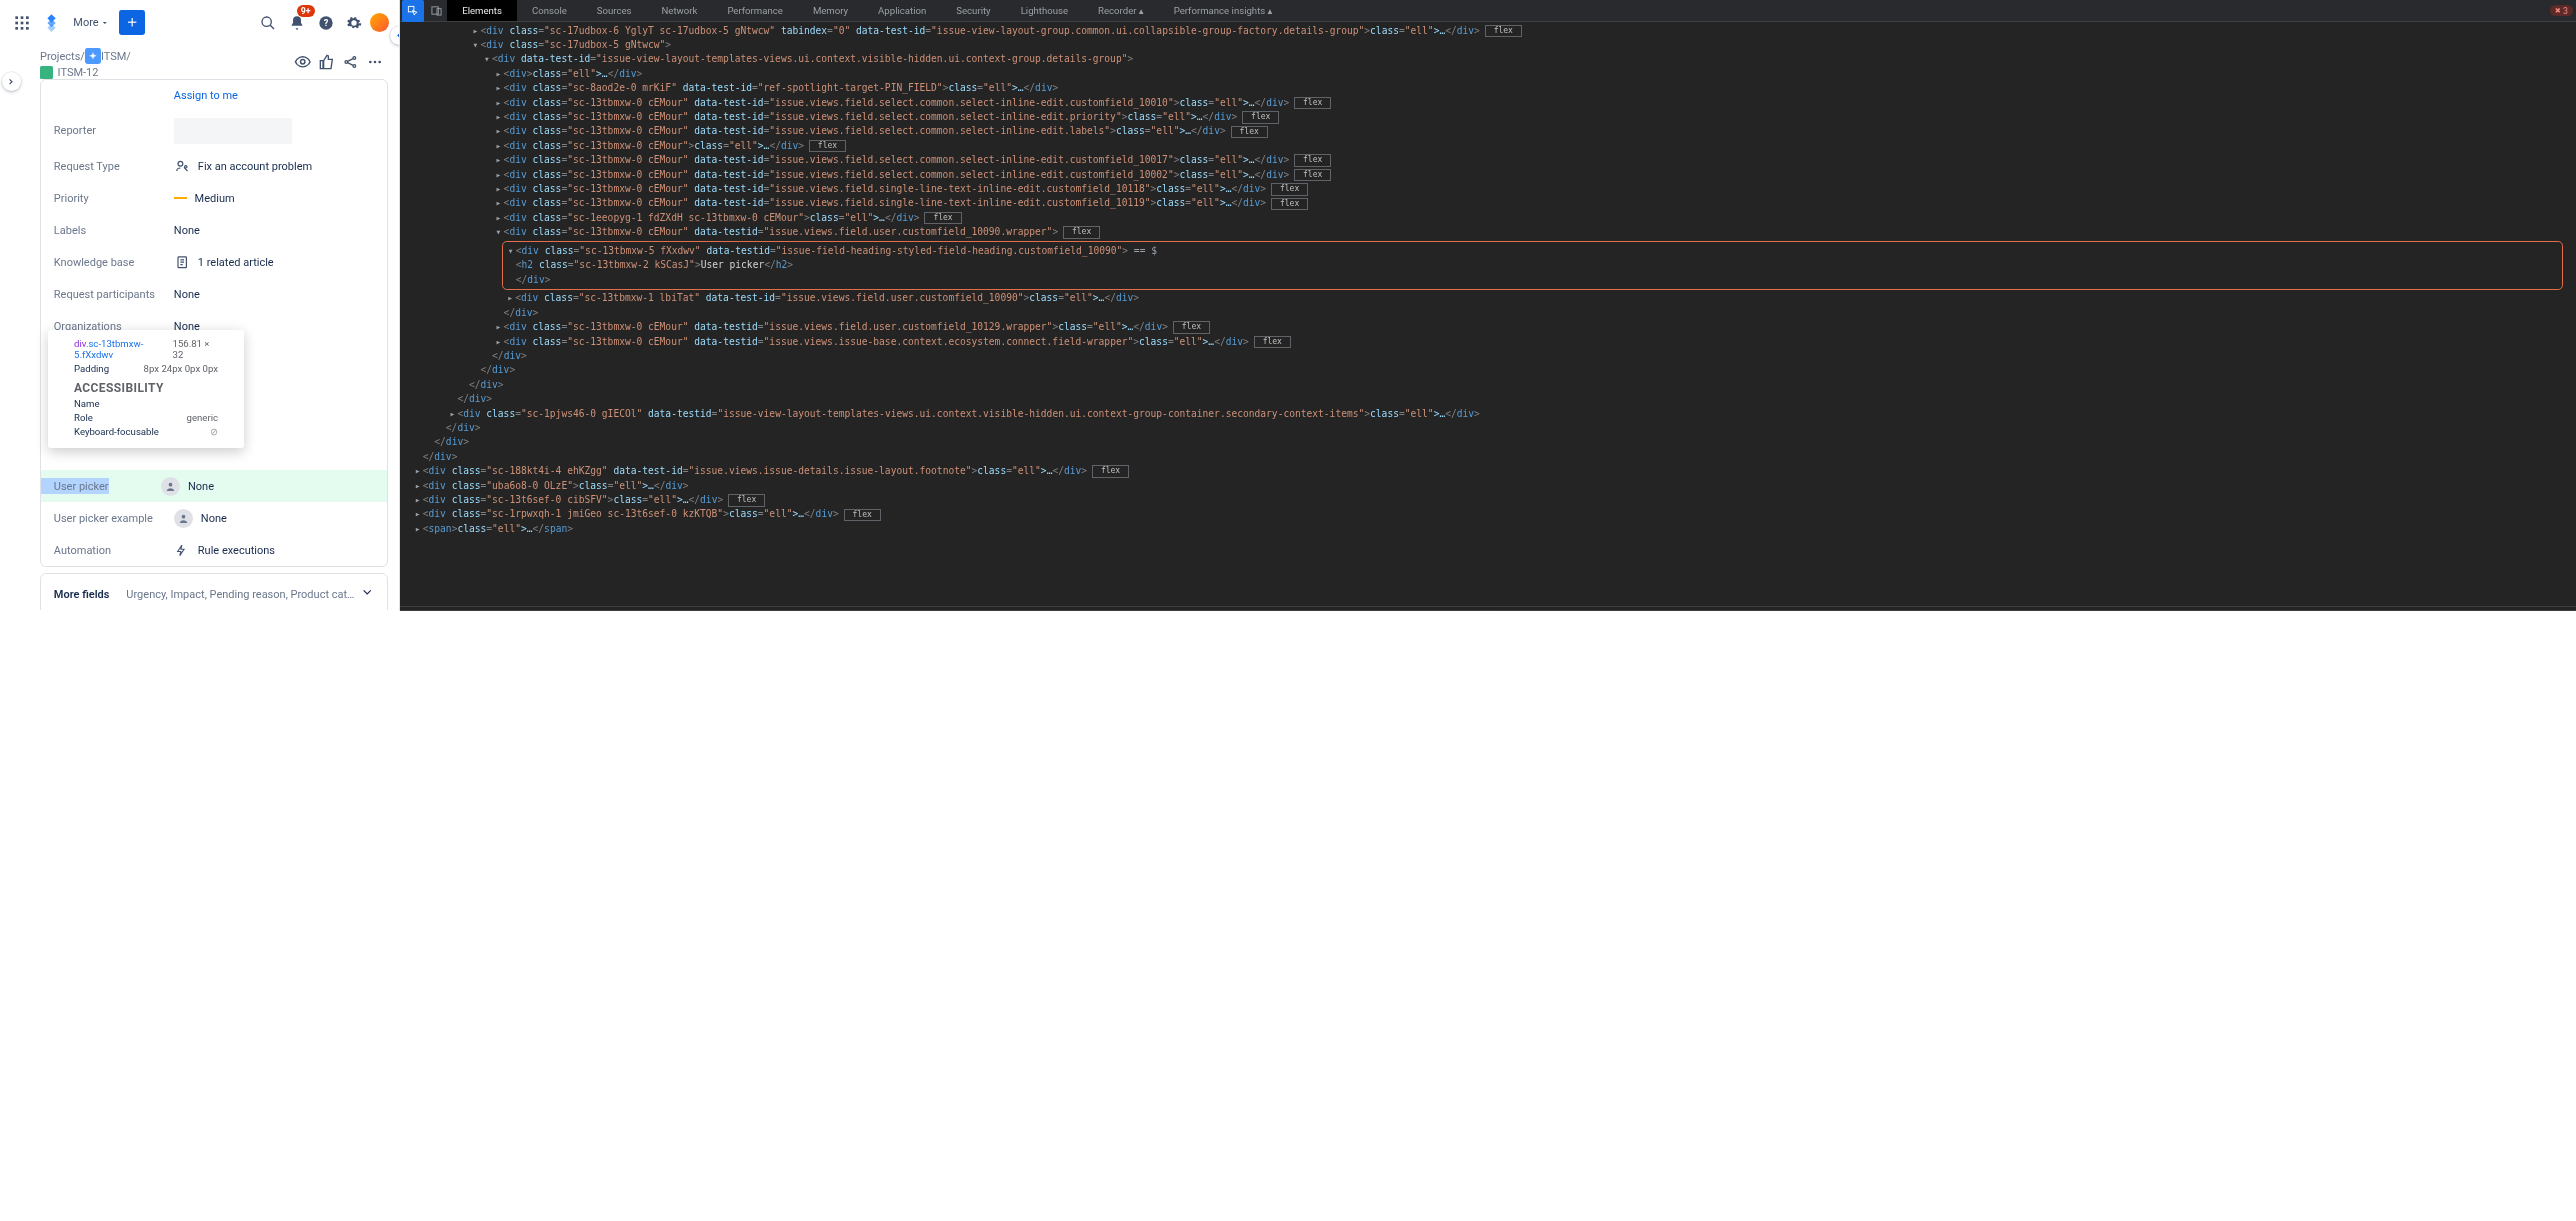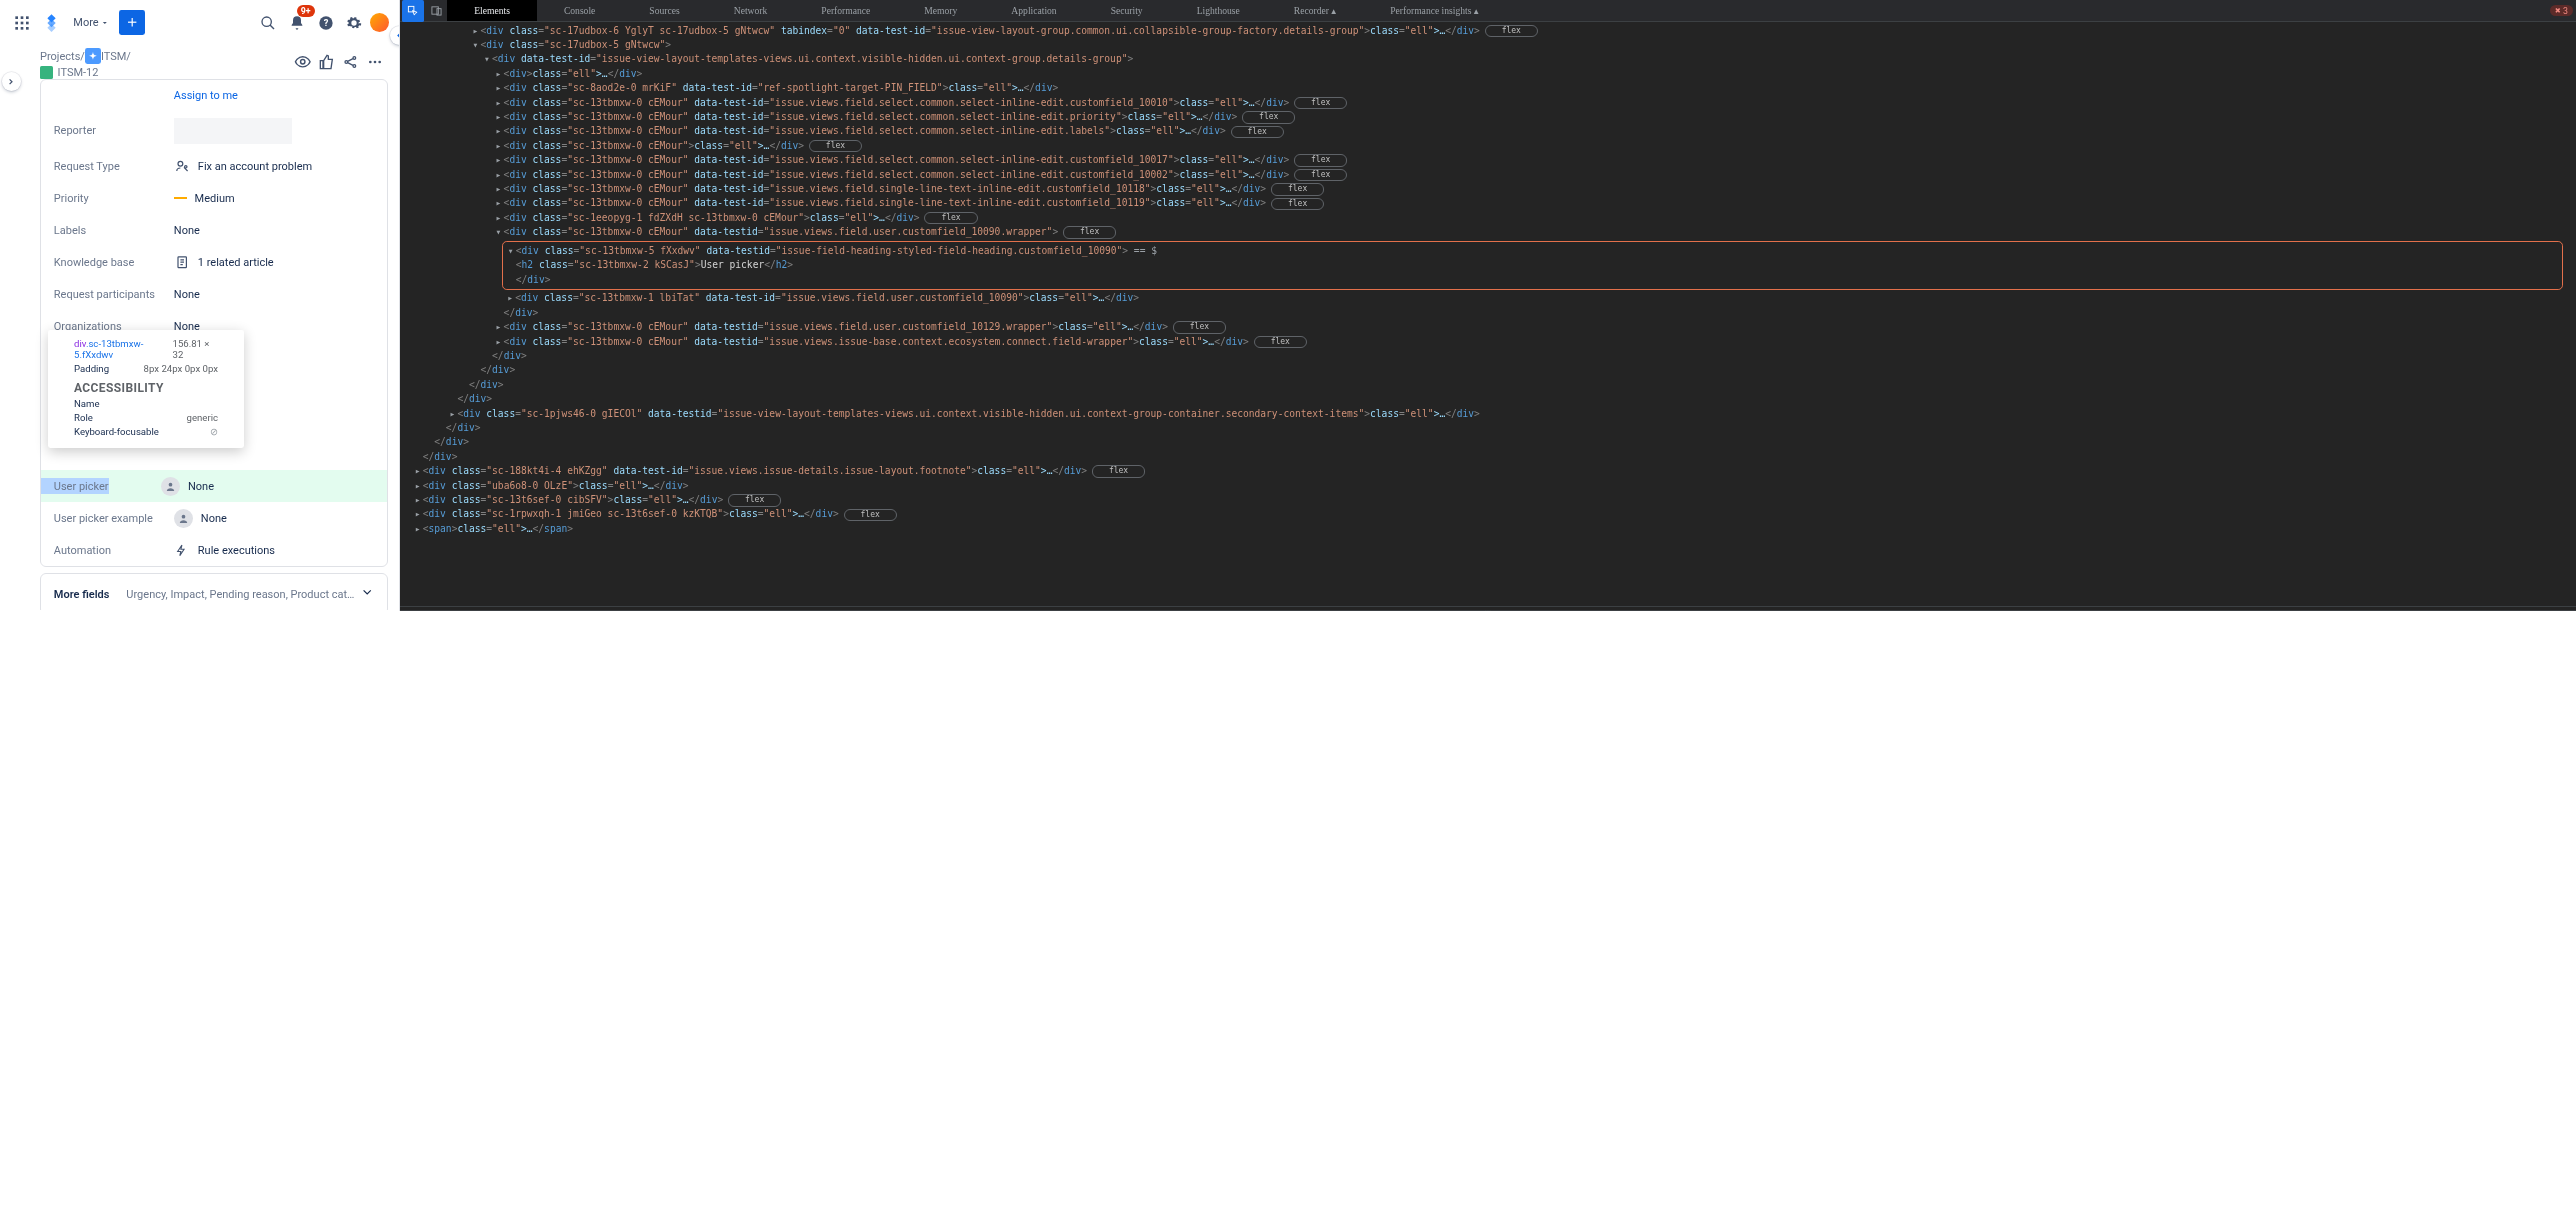--- a/index.html
+++ b/index.html
@@ -51,34 +51,34 @@
 .inspect-tip { position:absolute; left:48px; top:330px; width:196px; background:#fff; border-radius:2.4px; box-shadow:0 3.2px 12.8px rgba(0,0,0,.2); padding:8px 26px; font-size:9.6px; z-index:10;}
 .tip-row { display:flex; justify-content:space-between; margin-bottom:3.2px;}
 .tip-sel .c1{color:#8a2be2;} .tip-sel .c2{color:#1a73e8;}
 .tip-h { font-size:12px; font-weight:700; color:#5f6368; letter-spacing:0.4px; margin:6.4px 0 3.2px;}
 
 
 .dt-toolbar { height:22px; background:#292a2d; display:flex; align-items:center; font-size:9.6px; color:#9aa0a6; border-bottom:0.8px solid #3c4043;}
 .dt-icon-btn { width:22px; height:22px; display:inline-flex; align-items:center; justify-content:center;}
 .dt-inspect-active { background:#1a73e8; color:#fff; border-radius:1.6px; margin:1.6px;}
 .dt-tabs { display:flex; height:100%;}
-.dt-tab { padding: 0 27px; height:100%; display:flex; align-items:center; color:#9aa0a6; cursor:pointer;font-family:Liberation Serif, serif;}
+.dt-tab { padding: 0 15px; height:100%; display:flex; align-items:center; color:#9aa0a6; cursor:pointer;}
 .dt-tab.active { background:#000; color:#e8eaed;}
 .dt-err { background:#5c2b29; color:#f28b82; font-size:8.8px; padding:0.8px 4.8px; border-radius:6.4px; margin-left:auto; margin-right:3.2px; display:flex; align-items:center; gap:2.4px;}
 .dt-err::before { content:"✖"; font-size:7.2px;}
 
 .elements { flex:1; overflow:auto; background:#242424; font-family: Menlo, Consolas, monospace; font-size:9.6px; line-height:14.4px; padding:1.6px 0; }
 .el-line { white-space:pre; padding: 0 3.2px 0 3.2px; color:#9cdcfe;}
 .el-line .t{color:#569cd6;} 
 .el-line .a{color:#9cdcfe;} 
 .el-line .s{color:#ce9178;} 
 .el-line .g{color:#808080;} 
 .el-line .tw{color:#d4d4d4;}
 .arrow { display:inline-block; width:8px; color:#9aa0a6;}
-.flex-pill { display:inline-block; border:0.8px solid #5f6368; color:#c0c0c0; font-size:8px; border-radius:6px; padding:0 16px; margin-left:4.8px; line-height:10.4px; vertical-align:0.8px;}
+.flex-pill { display:inline-block; border:0.8px solid #5f6368; color:#c0c0c0; font-size:8px; border-radius:0; padding:0 8px; margin-left:4.8px; line-height:10.4px; vertical-align:0.8px;}
 .selected-node { border:1.6px solid #e3704b; border-radius:4.8px; margin:1.6px 12.8px 1.6px 0; padding:1.6px 1.6px;}
 .sel-marker { color:#9aa0a6; }
 .drag { height:4.8px; background:#242424; border-top:0.8px solid #3c4043; border-bottom:0.8px solid #3c4043; text-align:center; color:#5f6368; font-size:6.4px;}
 </style>
 </head>
 <body>
 
 <div class="left-pane">
   <div class="topbar">
     <span class="icon-btn">

